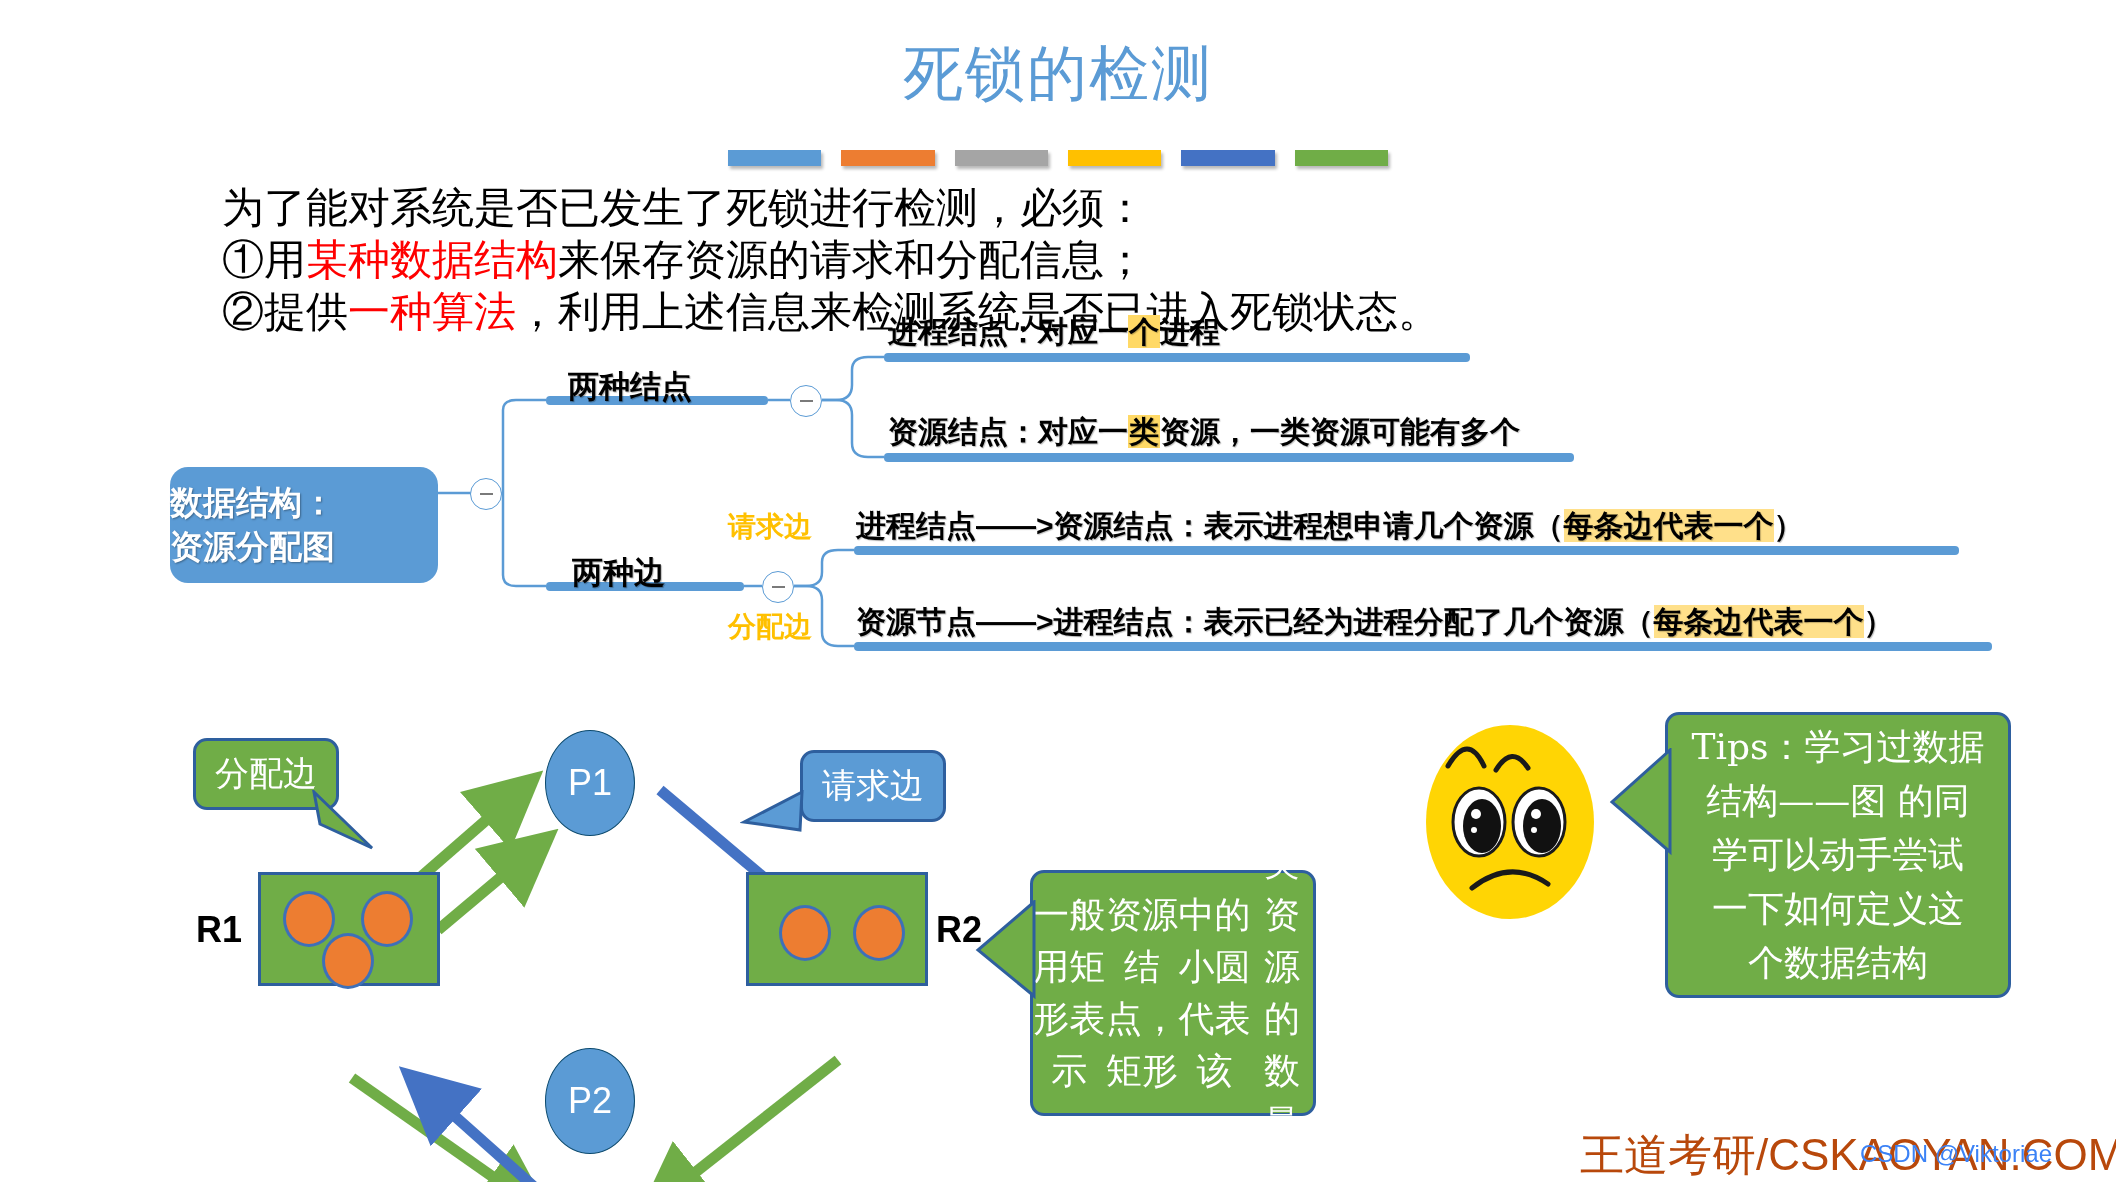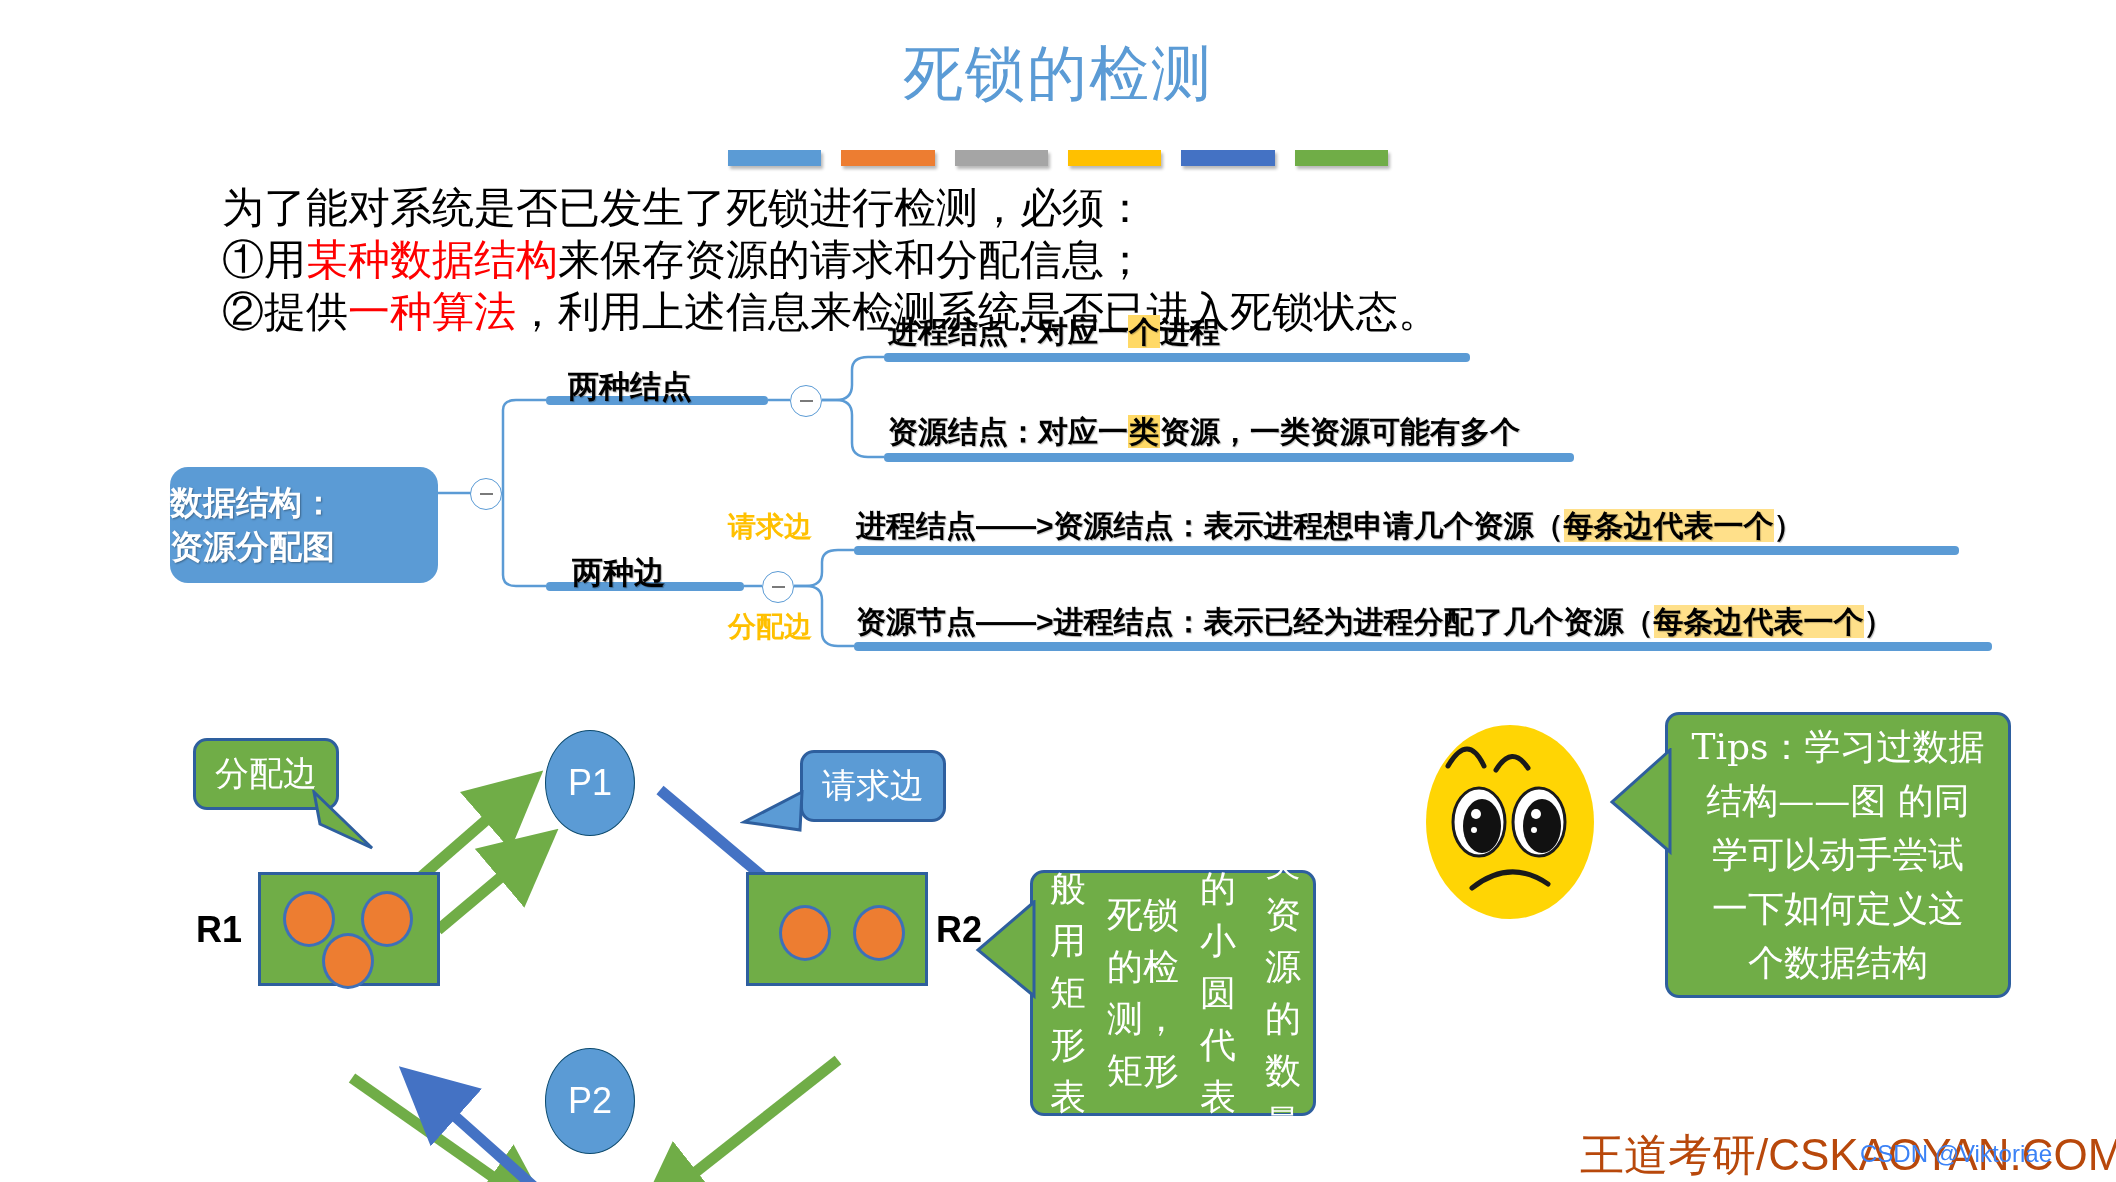--- a/index.html
+++ b/index.html
@@ -205,21 +205,21 @@
 
 <div class="abs bubble blue" style="left:800px;top:750px;width:140px;height:66px;font-size:34px;">
   <span>请求边</span>
 </div>
 <svg class="abs" style="left:740px;top:790px;width:80px;height:60px;">
   <path d="M62,2 L4,32 L60,40 Z" fill="#5B9BD5" stroke="#2E5F9E" stroke-width="3"></path>
 </svg>
 
 <div class="abs bubble green" style="left:1030px;top:870px;width:280px;height:240px;flex-direction:row;font-size:36px;line-height:52px;">
   <span>一般用矩形表示</span>
-  <span>死锁的检测，矩形</span>
+  <span>资源结点，矩形</span>
   <span>中的小圆代表该</span>
   <span>类资源的数量</span>
 </div>
 <svg class="abs" style="left:974px;top:900px;width:70px;height:100px;">
   <path d="M60,2 L4,50 L60,96 Z" fill="#70AD47" stroke="#2E5F9E" stroke-width="3"></path>
 </svg>
 
 <div class="abs bubble green" style="left:1665px;top:712px;width:340px;height:280px;flex-direction:column;font-size:36px;line-height:54px;">
   <span>Tips：学习过数据</span>
   <span>结构——图 的同</span>

